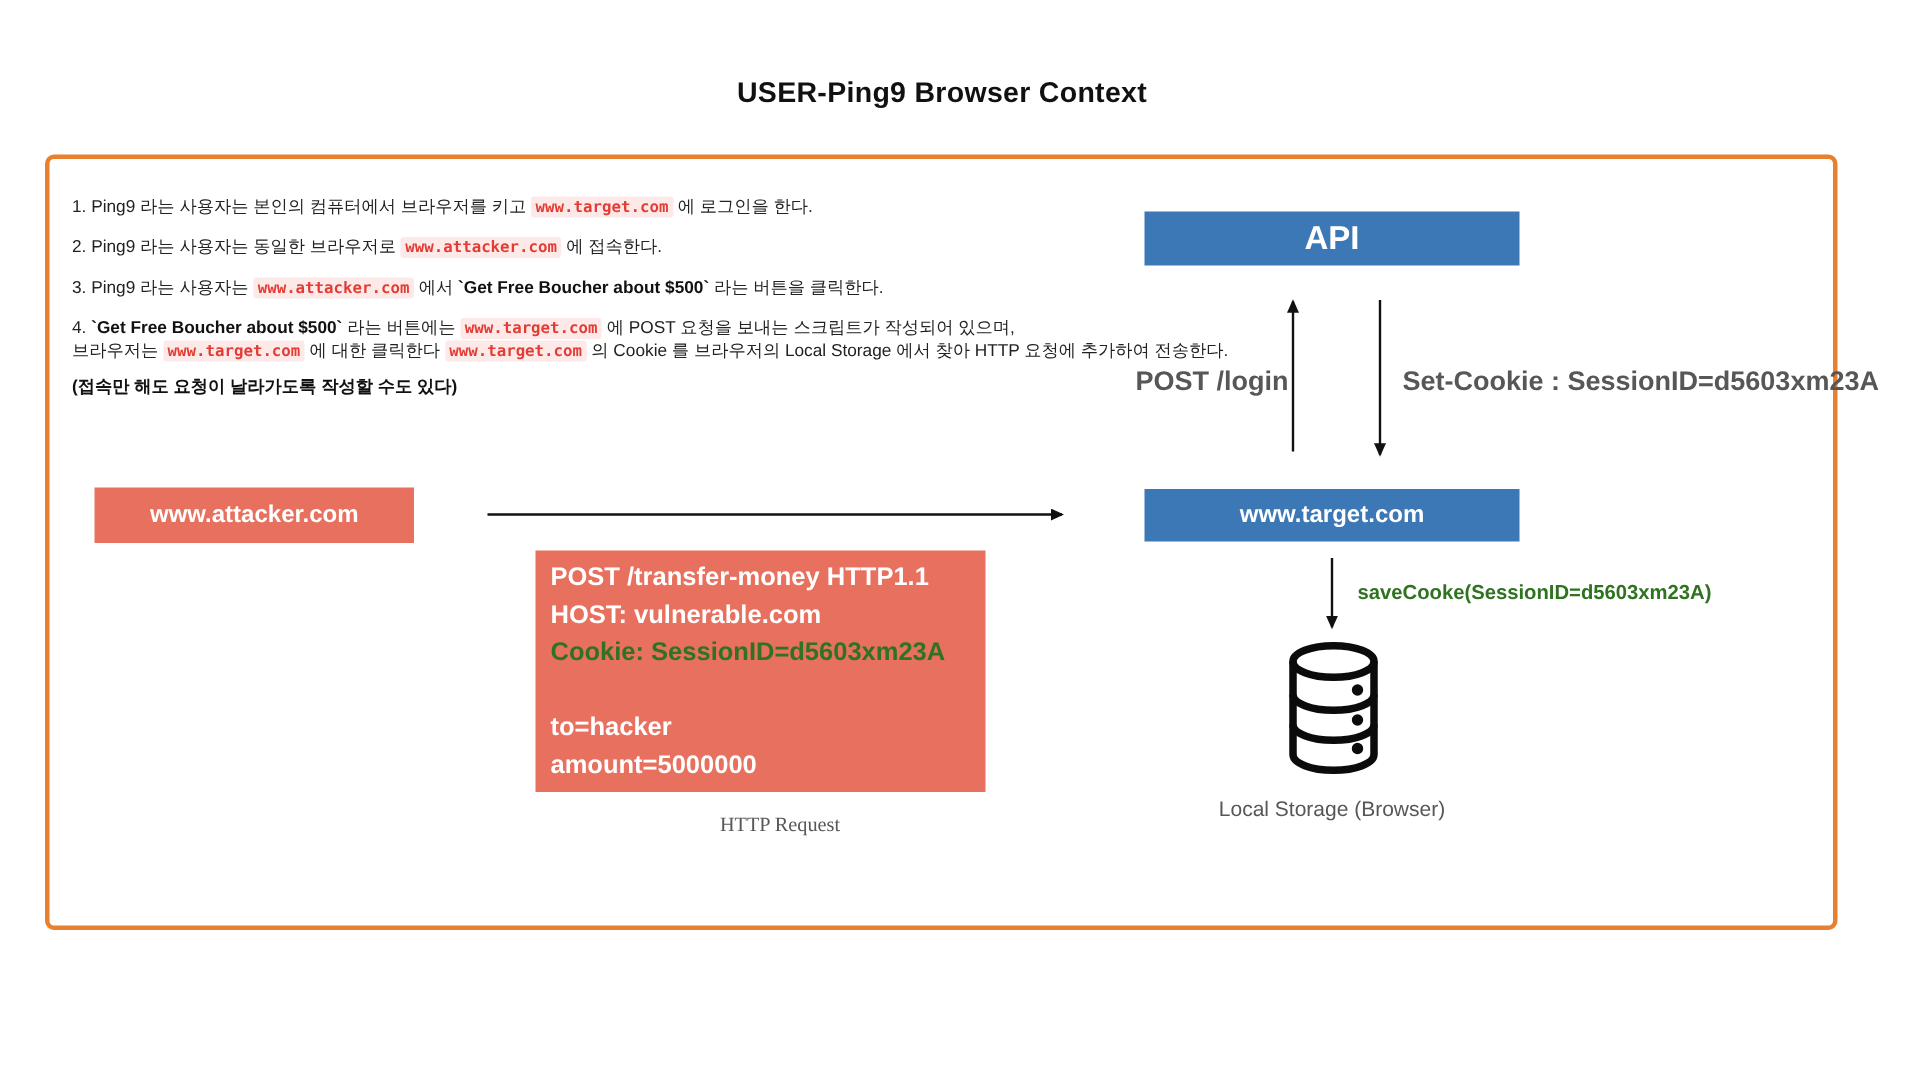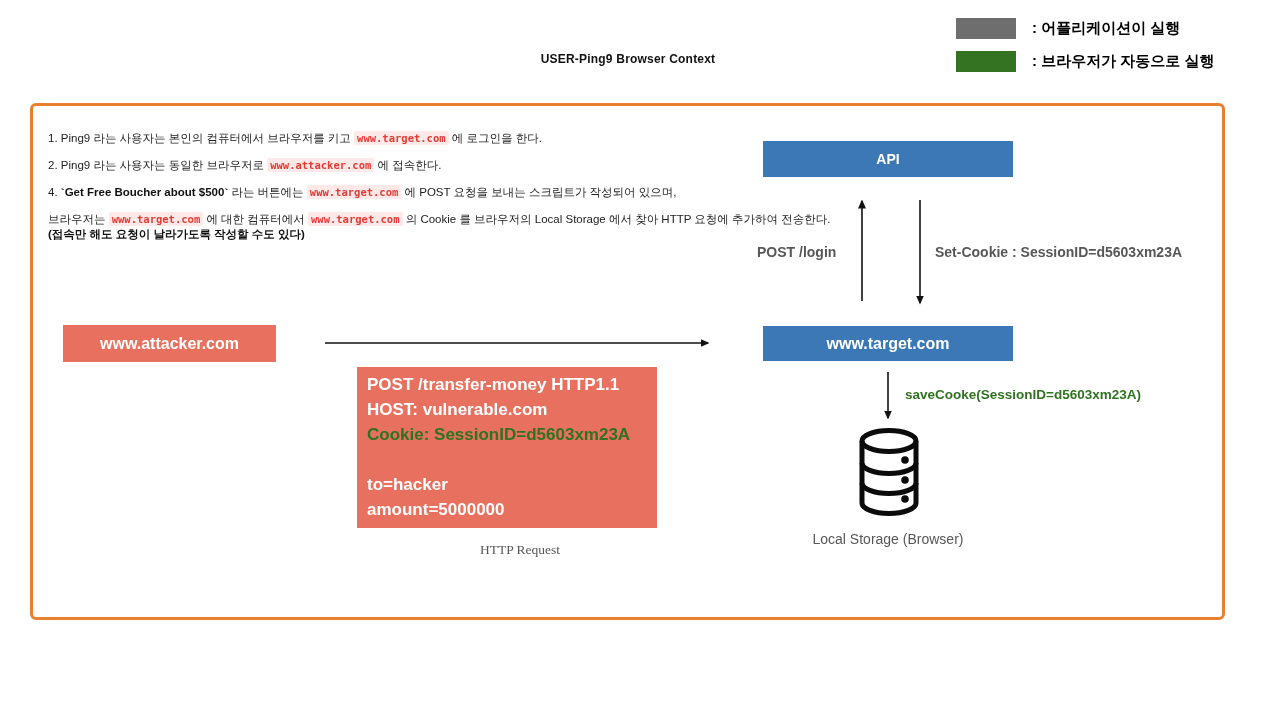--- a/index.html
+++ b/index.html
@@ -8,21 +8,21 @@
     --ink:#1a1a1a;
   }
   *{box-sizing:border-box; margin:0; padding:0;}
   html,body{width:1280px; height:721px; background:#ffffff; overflow:hidden;
     font-family:"Liberation Sans", sans-serif; color:var(--ink);}
   .abs{position:absolute;}
   #stage{position:relative; width:1280px; height:721px;}
 
   
   #title{left:0; top:52px; width:1256px; text-align:center;
-    font-size:12px; font-weight:bold; letter-spacing:.2px; color:#111;}
+    font-size:19px; font-weight:bold; letter-spacing:.2px; color:#111;}
 
   
   #legend{left:956px; top:18px;}
   .legend-row{display:flex; align-items:center; margin-bottom:12px;}
   .legend-swatch{width:60px; height:21px; flex:0 0 60px;}
   .legend-label{margin-left:16px; font-size:15px; font-weight:bold; white-space:nowrap; color:#000;}
 
   
   #frame{left:30px; top:103px; width:1195px; height:517px;
     border:3.5px solid var(--orange); border-radius:6px;}
@@ -32,26 +32,26 @@
   .step-line{font-size:11.5px; line-height:15px; margin-bottom:12px; color:#222; white-space:nowrap;}
   #steps .step-line:nth-child(4){margin-bottom:0;}
   #steps .step-line:nth-child(5){margin-bottom:9px;}
   .seg-plain{font-weight:normal;}
   .seg-bold{font-weight:bold; color:#111;}
   .seg-code{font-family:"DejaVu Sans Mono", monospace; font-weight:bold; font-size:10.5px;
     color:var(--code-red); background:var(--code-bg); padding:1px 3px; border-radius:2px;}
 
   
   .node{display:flex; align-items:center; justify-content:center; color:#fff; font-weight:bold;}
-  #api-box{left:763px; top:141px; width:250px; height:36px; background:var(--blue); font-size:14px;}
+  #api-box{left:763px; top:141px; width:250px; height:36px; background:var(--blue); font-size:22px;}
   #target-box{left:763px; top:326px; width:250px; height:35px; background:var(--blue); font-size:16px;}
   #attacker-box{left:63px; top:325px; width:213px; height:37px; background:var(--salmon); font-size:16px;}
 
   
-  .arrow-label{font-size:14px; font-weight:bold; color:var(--label-gray); white-space:nowrap;}
+  .arrow-label{font-size:18px; font-weight:bold; color:var(--label-gray); white-space:nowrap;}
   #post-login-label{left:757px; top:244px;}
   #set-cookie-label{left:935px; top:244px;}
   #save-cookie-label{left:905px; top:387px; color:var(--green); font-size:13.5px;}
 
   
   #http-request-box{left:357px; top:367px; width:300px; height:161px; background:var(--salmon);
     padding:5px 0 0 10px;}
   .req-line{font-size:17px; font-weight:bold; line-height:25px; color:#fff; white-space:nowrap;}
   .req-green{color:var(--green);}
   #http-request-caption{left:357px; top:542px; width:326px; text-align:center;
@@ -64,38 +64,29 @@
 
   #arrow-layer{left:0; top:0; pointer-events:none;}
 </style>
 </head>
 <body>
 
 <div id="stage">
 
   <div id="title" class="abs">USER-Ping9 Browser Context</div>
 
-  <div id="legend" class="abs">
-    <div class="legend-row">
-      <span class="legend-swatch" style="background: rgb(110, 110, 110);"></span>
-      <span class="legend-label">:  어플리케이션이 실행</span>
-    </div>
-    <div class="legend-row">
-      <span class="legend-swatch" style="background: rgb(51, 115, 33);"></span>
-      <span class="legend-label">:  브라우저가 자동으로 실행</span>
-    </div>
-  </div>
 
   <div id="frame" class="abs"></div>
 
   <div id="steps" class="abs">
       <div class="step-line"><span class="seg-plain">1. Ping9 라는 사용자는 본인의 컴퓨터에서 브라우저를 키고 </span><span class="seg-code">www.target.com</span><span class="seg-plain"> 에 로그인을 한다.</span></div>
       <div class="step-line"><span class="seg-plain">2. Ping9 라는 사용자는 동일한 브라우저로 </span><span class="seg-code">www.attacker.com</span><span class="seg-plain"> 에 접속한다.</span></div>
+      <div class="step-line"><span class="seg-plain">3. Ping9 라는 사용자는 </span><span class="seg-code">www.attacker.com</span><span class="seg-plain"> 에서 </span><span class="seg-bold">`Get Free Boucher about $500`</span><span class="seg-plain"> 라는 버튼을 클릭한다.</span></div>
       <div class="step-line"><span class="seg-plain">4. </span><span class="seg-bold">`Get Free Boucher about $500`</span><span class="seg-plain"> 라는 버튼에는 </span><span class="seg-code">www.target.com</span><span class="seg-plain"> 에 POST 요청을 보내는 스크립트가 작성되어 있으며,</span></div>
-      <div class="step-line"><span class="seg-plain">브라우저는 </span><span class="seg-code">www.target.com</span><span class="seg-plain"> 에 대한 컴퓨터에서 </span><span class="seg-code">www.target.com</span><span class="seg-plain"> 의 Cookie 를 브라우저의 Local Storage 에서 찾아 HTTP 요청에 추가하여 전송한다.</span></div>
+      <div class="step-line"><span class="seg-plain">브라우저는 </span><span class="seg-code">www.target.com</span><span class="seg-plain"> 에 대한 클릭한다 </span><span class="seg-code">www.target.com</span><span class="seg-plain"> 의 Cookie 를 브라우저의 Local Storage 에서 찾아 HTTP 요청에 추가하여 전송한다.</span></div>
       <div class="step-line"><span class="seg-bold">(접속만 해도 요청이 날라가도록 작성할 수도 있다)</span></div>
     </div>
 
   <div id="api-box" class="abs node">
     <span>API</span>
   </div>
 
   <div id="attacker-box" class="abs node">
     <span>www.attacker.com</span>
   </div>

